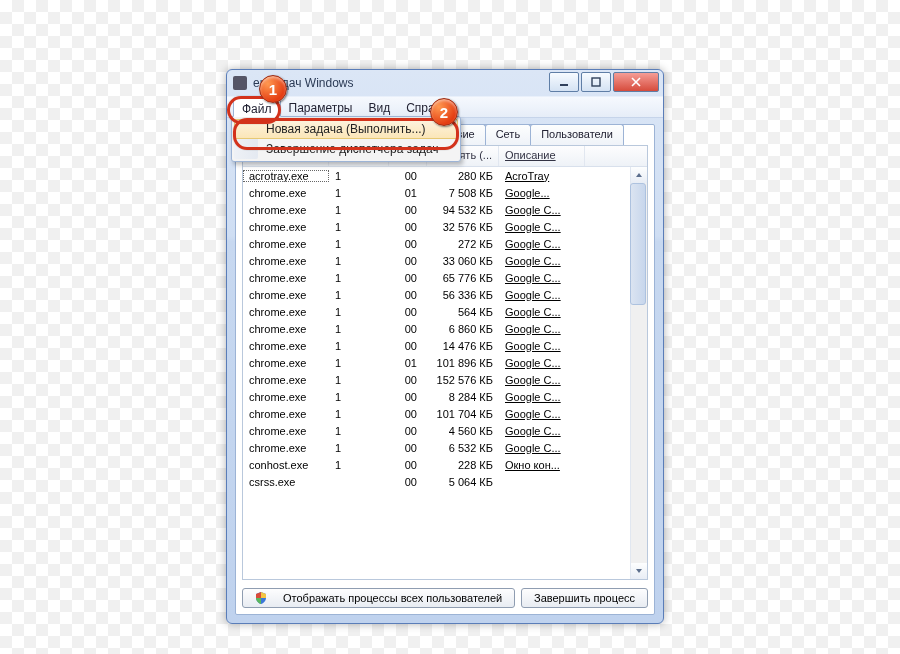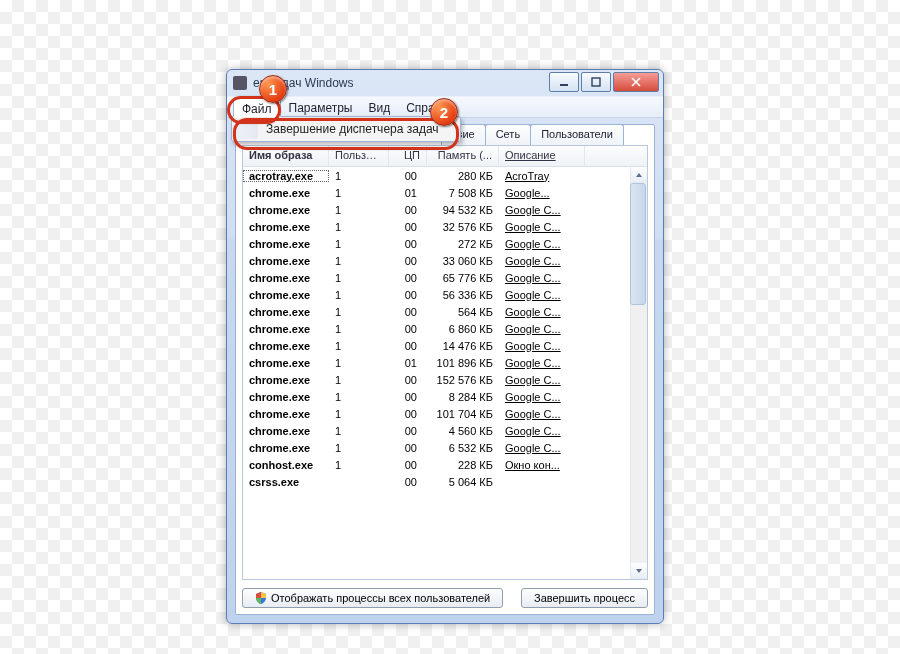--- a/index.html
+++ b/index.html
@@ -226,40 +226,40 @@
     outline: 1px dotted #666;
     outline-offset: -1px;
   }
   .cell {
     box-sizing: border-box;
     padding: 0 6px;
     white-space: nowrap;
     overflow: hidden;
   }
   
-  .c0 { width: 86px; font-weight: bold; }
+  .c0 { width: 86px; }
   .c1 { width: 60px; }
   .c2 { width: 38px; text-align: right; padding-right: 10px;}
   .c3 { width: 72px; text-align: right; padding-right: 6px;}
   .c4 { width: 86px; text-decoration: underline; }
   
   .bottom-bar {
     display: flex;
     justify-content: space-between;
     padding-top: 8px;
   }
   .btn {
     border: 1px solid #8f9db1;
     background: linear-gradient(#fdfdfe,#e8ecf2);
     border-radius: 3px;
     padding: 3px 12px;
     font-size: 11px;
     display: inline-flex;
     align-items: center;
-    gap: 4px;
+    gap: 16px;
   }
   .shield {
     width: 12px; height: 12px;
     display: inline-block;
   }
   
   .ring {
     position: absolute;
     border: 3px solid #d3321b;
     border-radius: 14px;
@@ -314,20 +314,21 @@
 
     <div class="menubar" id="menubar">
         <div class="menu-item open">Файл</div>
         <div class="menu-item">Параметры</div>
         <div class="menu-item">Вид</div>
         <div class="menu-item">Справка</div>
       </div>
 
     <div class="dropdown" id="dropdown">
       <div class="gutter"></div>
+    <div class="dd-item hover">Новая задача (Выполнить...)</div>
         <div class="dd-item">Завершение диспетчера задач</div>
       </div>
 
     <div class="client">
 
       <div class="tabs-row" id="tabs-row">
         <div class="tab hidden-behind" style="width:46px"></div>
         <div class="tab hidden-behind" style="width:50px"></div>
         <div class="tab hidden-behind" style="width:44px"></div>
       <div class="tab" style="border-top-left-radius: 0px; padding-left: 4px;">ствие</div>

